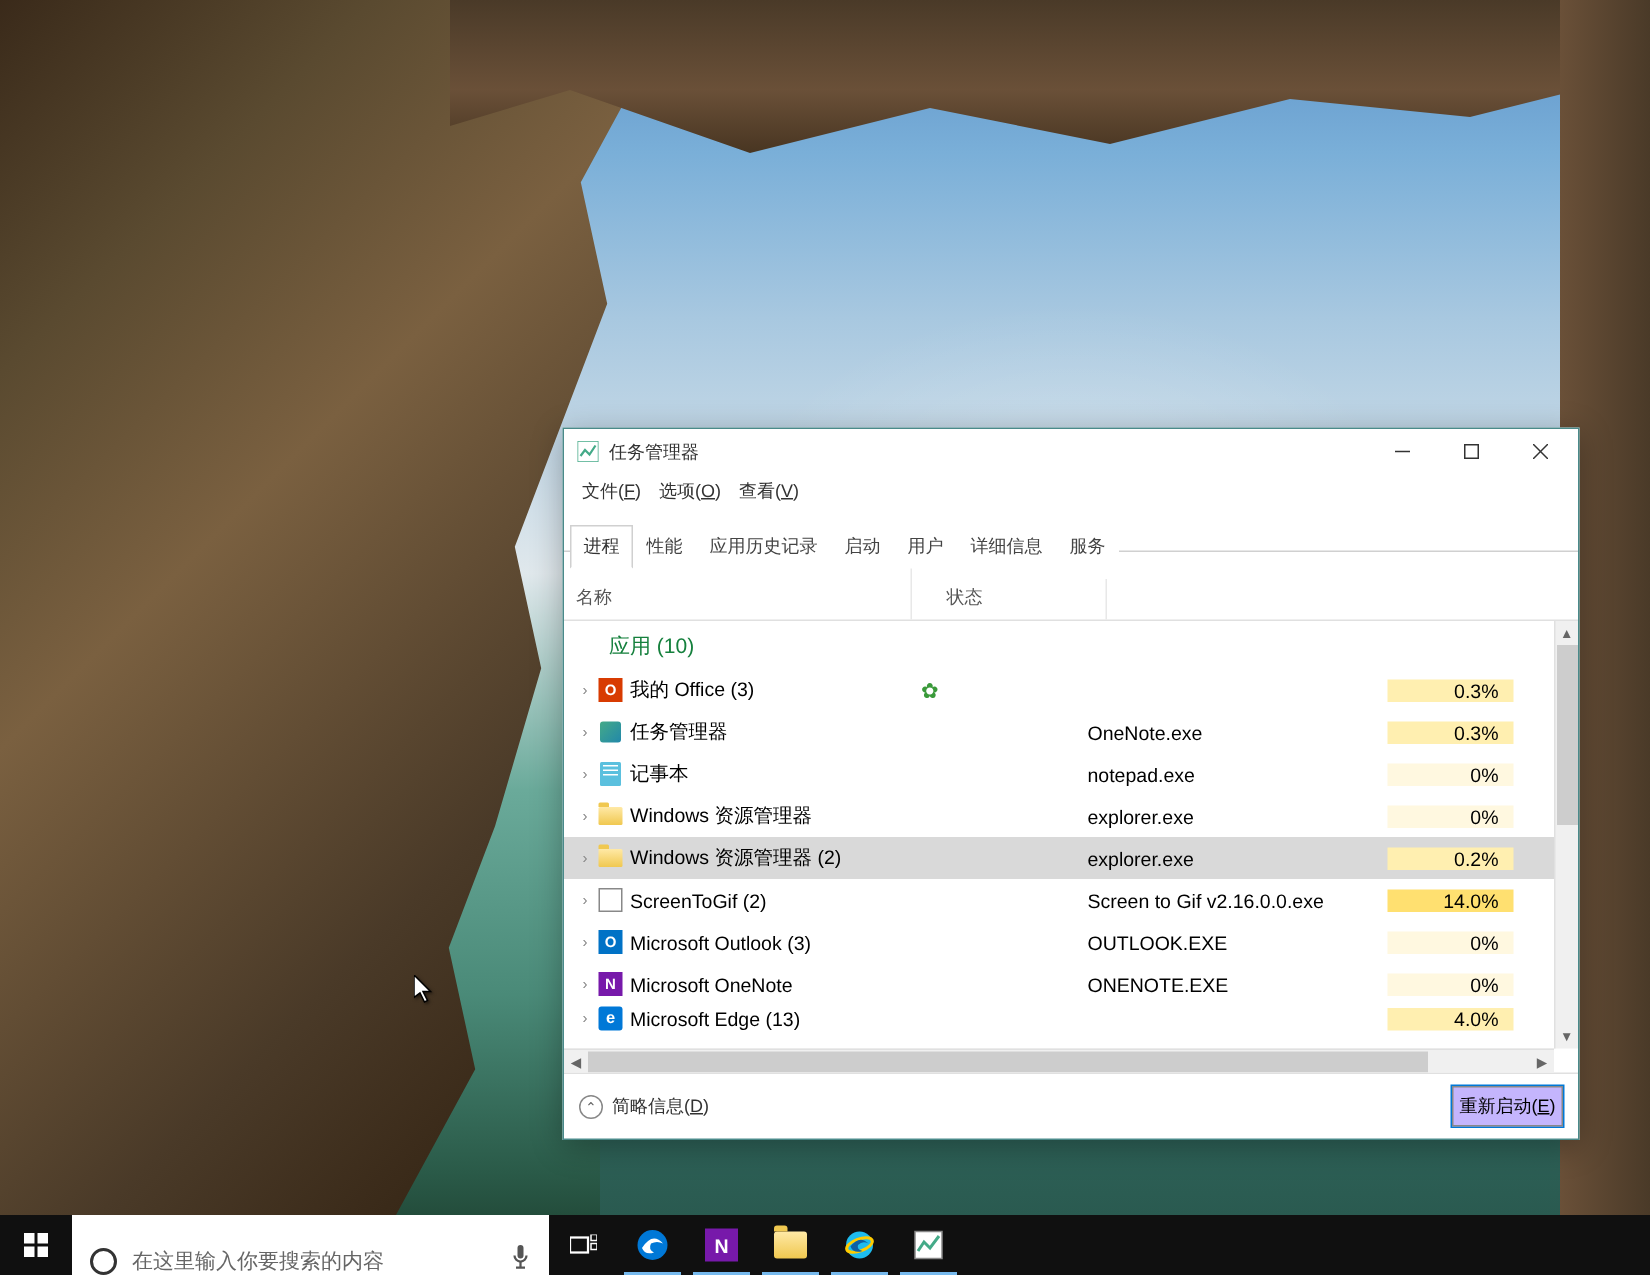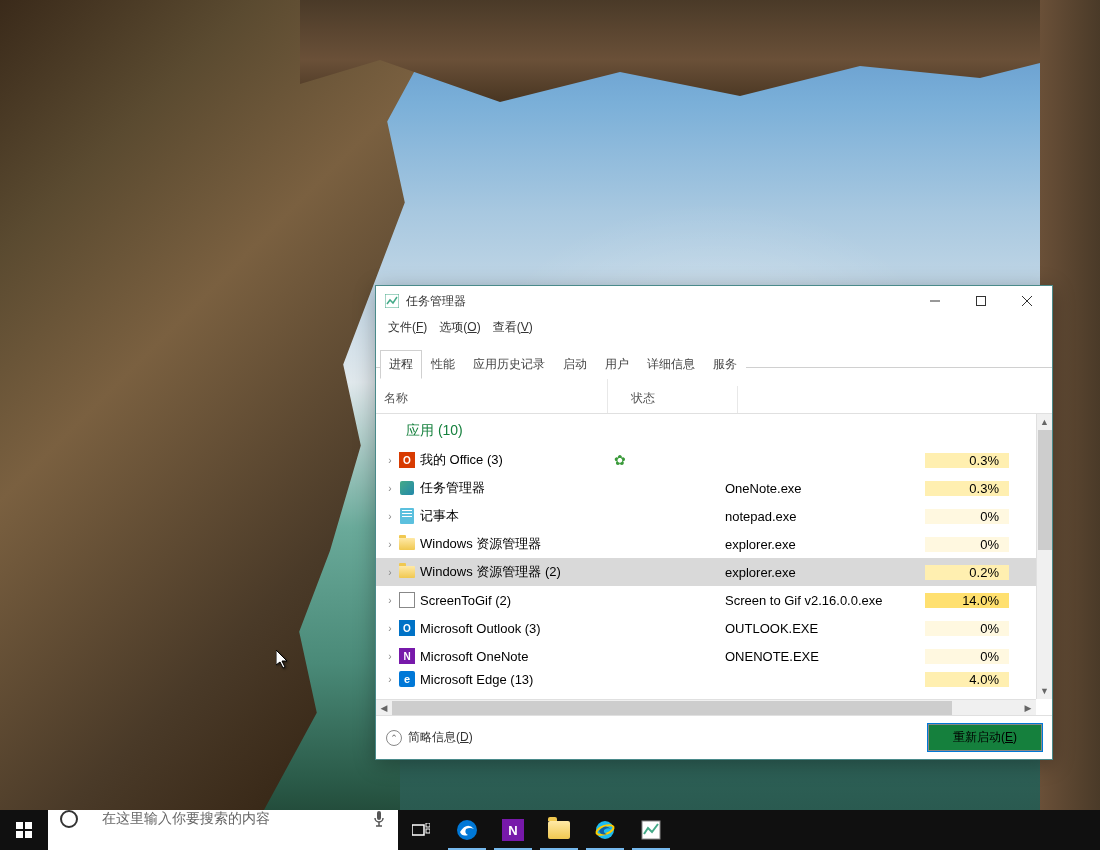--- a/index.html
+++ b/index.html
@@ -89,25 +89,25 @@
 .row .status { width: 115px; display:flex; align-items:center; justify-content:flex-start; padding-left:4px;}
 .row .proc { width: 200px; white-space:nowrap; overflow:hidden;}
 .row .cpu { width: 84px; text-align: right; padding-right: 10px; }
 .cpu-0 { background: #fff8e0; }
 .cpu-low { background: #ffefb0; }
 .cpu-med { background: #ffe070; }
 .footer { display:flex; align-items:center; padding: 8px 10px; border-top: 1px solid #e0e0e0; }
 .fewer { display:flex; align-items:center; gap:6px; color:#333; font-size:12px;}
 .circle-up { width:16px; height:16px; border:1px solid #888; border-radius:50%; display:flex; align-items:center; justify-content:center; font-size:9px; color:#666;}
 .footer-spacer { flex:1; }
-.action-btn { padding: 4px 24px; border: 1px solid #888; background: #15803d; font-size: 12px; box-shadow: 0 0 0 1px #0078d7;}
+.action-btn { padding: 4px 4px; border: 1px solid #888; background: #c4b5fd; font-size: 12px; box-shadow: 0 0 0 1px #0078d7;}
 
 .taskbar { position: absolute; left:0; right:0; bottom:0; height:40px; background:#101010; display:flex; align-items:center; }
 .start-btn { width:48px; height:40px; display:flex; align-items:center; justify-content:center; color:#fff;}
-.search-box { width: 350px; height:40px; background:#fff; display:flex; align-items:flex-start; padding:0 12px; gap:24px; color:#666; font-size:14px;}
+.search-box { width: 318px; height:40px; background:#fff; display:flex; align-items:flex-end; padding:0 12px; gap:10px; color:#666; font-size:14px;}
 .cortana-circle { width:18px; height:18px; border:2px solid #333; border-radius:50%;}
 .mic { margin-left:auto; color:#666;}
 .task-icons { display:flex; height:40px; align-items:center;}
 .task-icon { width:46px; height:40px; display:flex; align-items:center; justify-content:center; position:relative;}
 .task-icon.running::after { content:''; position:absolute; bottom:0; left:4px; right:4px; height:2px; background:#76b9ed;}
 
 .ico-office{width:16px;height:16px;background:#d83b01;display:flex;align-items:center;justify-content:center;color:#fff;font-size:10px;font-weight:bold;}
 .ico-tm{width:14px;height:14px;background:linear-gradient(135deg,#4a8,#28a);border-radius:2px;}
 .ico-note{width:14px;height:16px;background:#5bc0de;border-radius:1px;position:relative;}
 .ico-note::before{content:'';position:absolute;top:2px;left:2px;right:2px;height:1px;background:#fff;box-shadow:0 3px 0 #fff,0 6px 0 #fff;}

